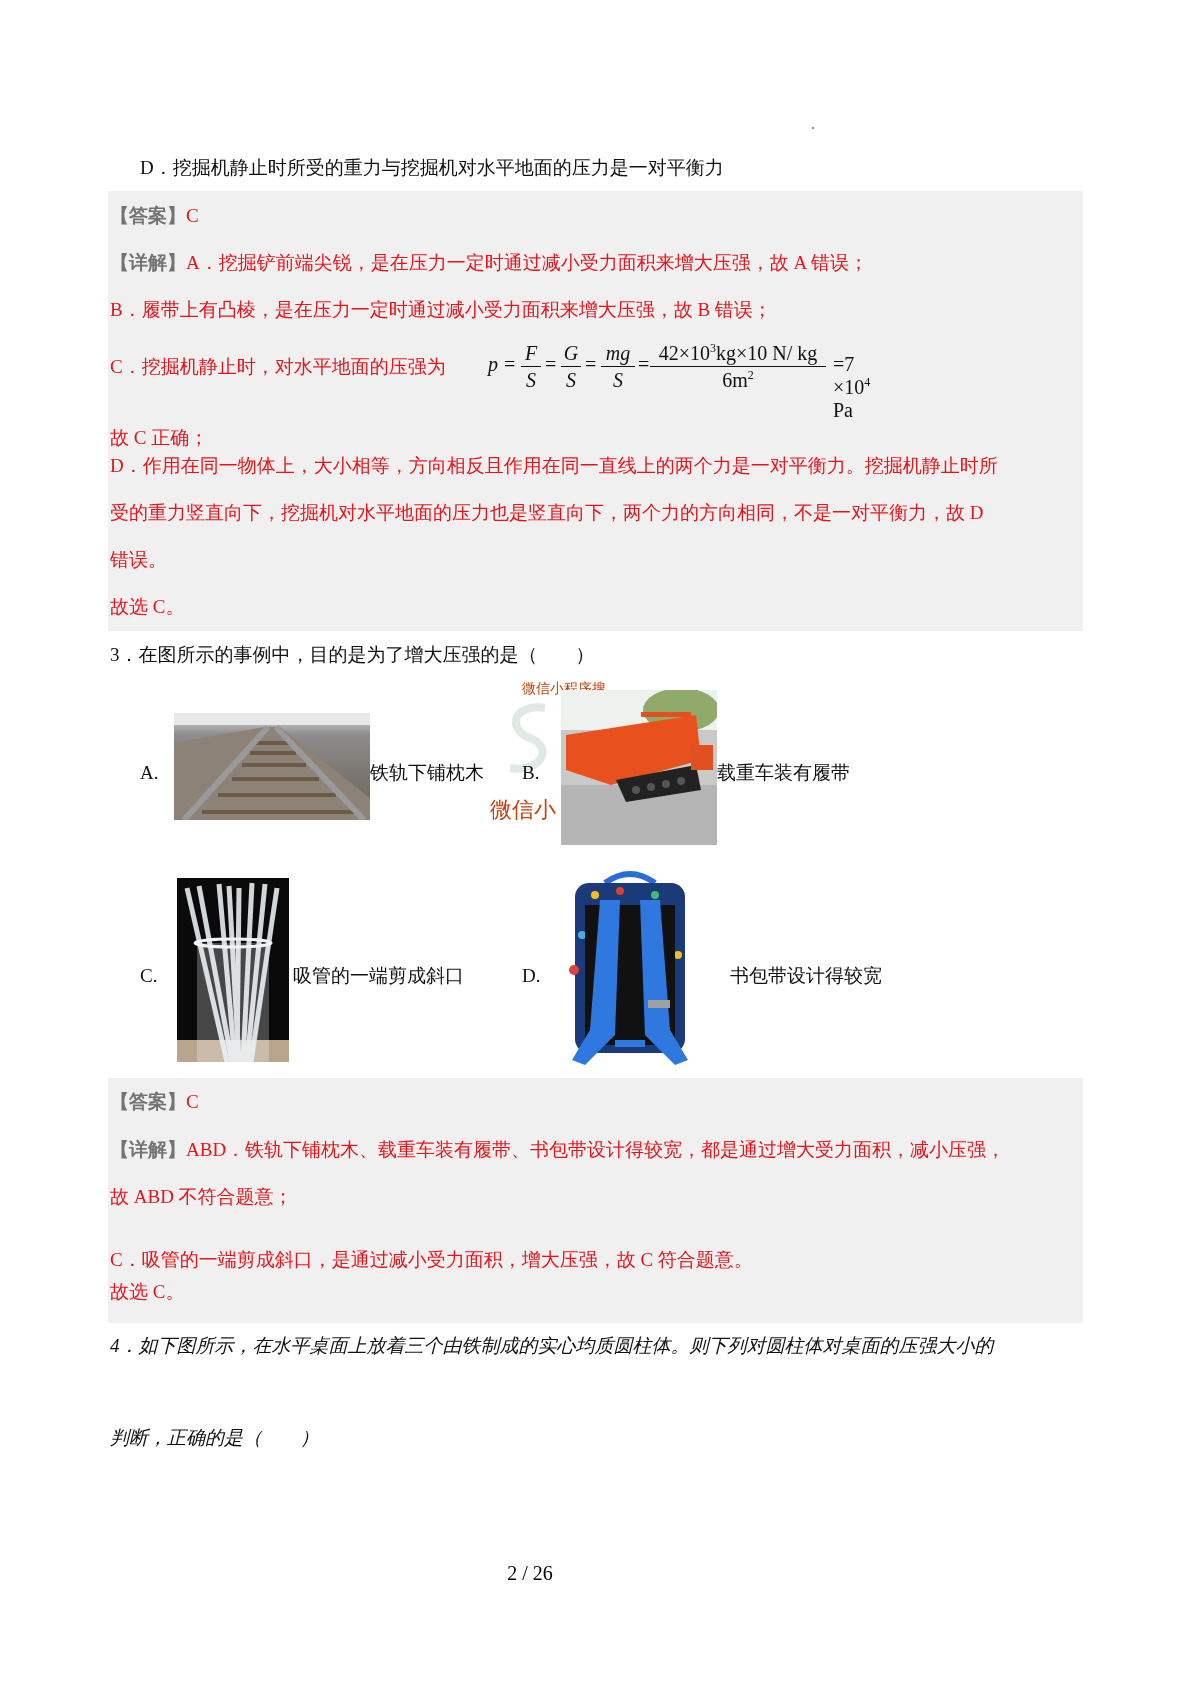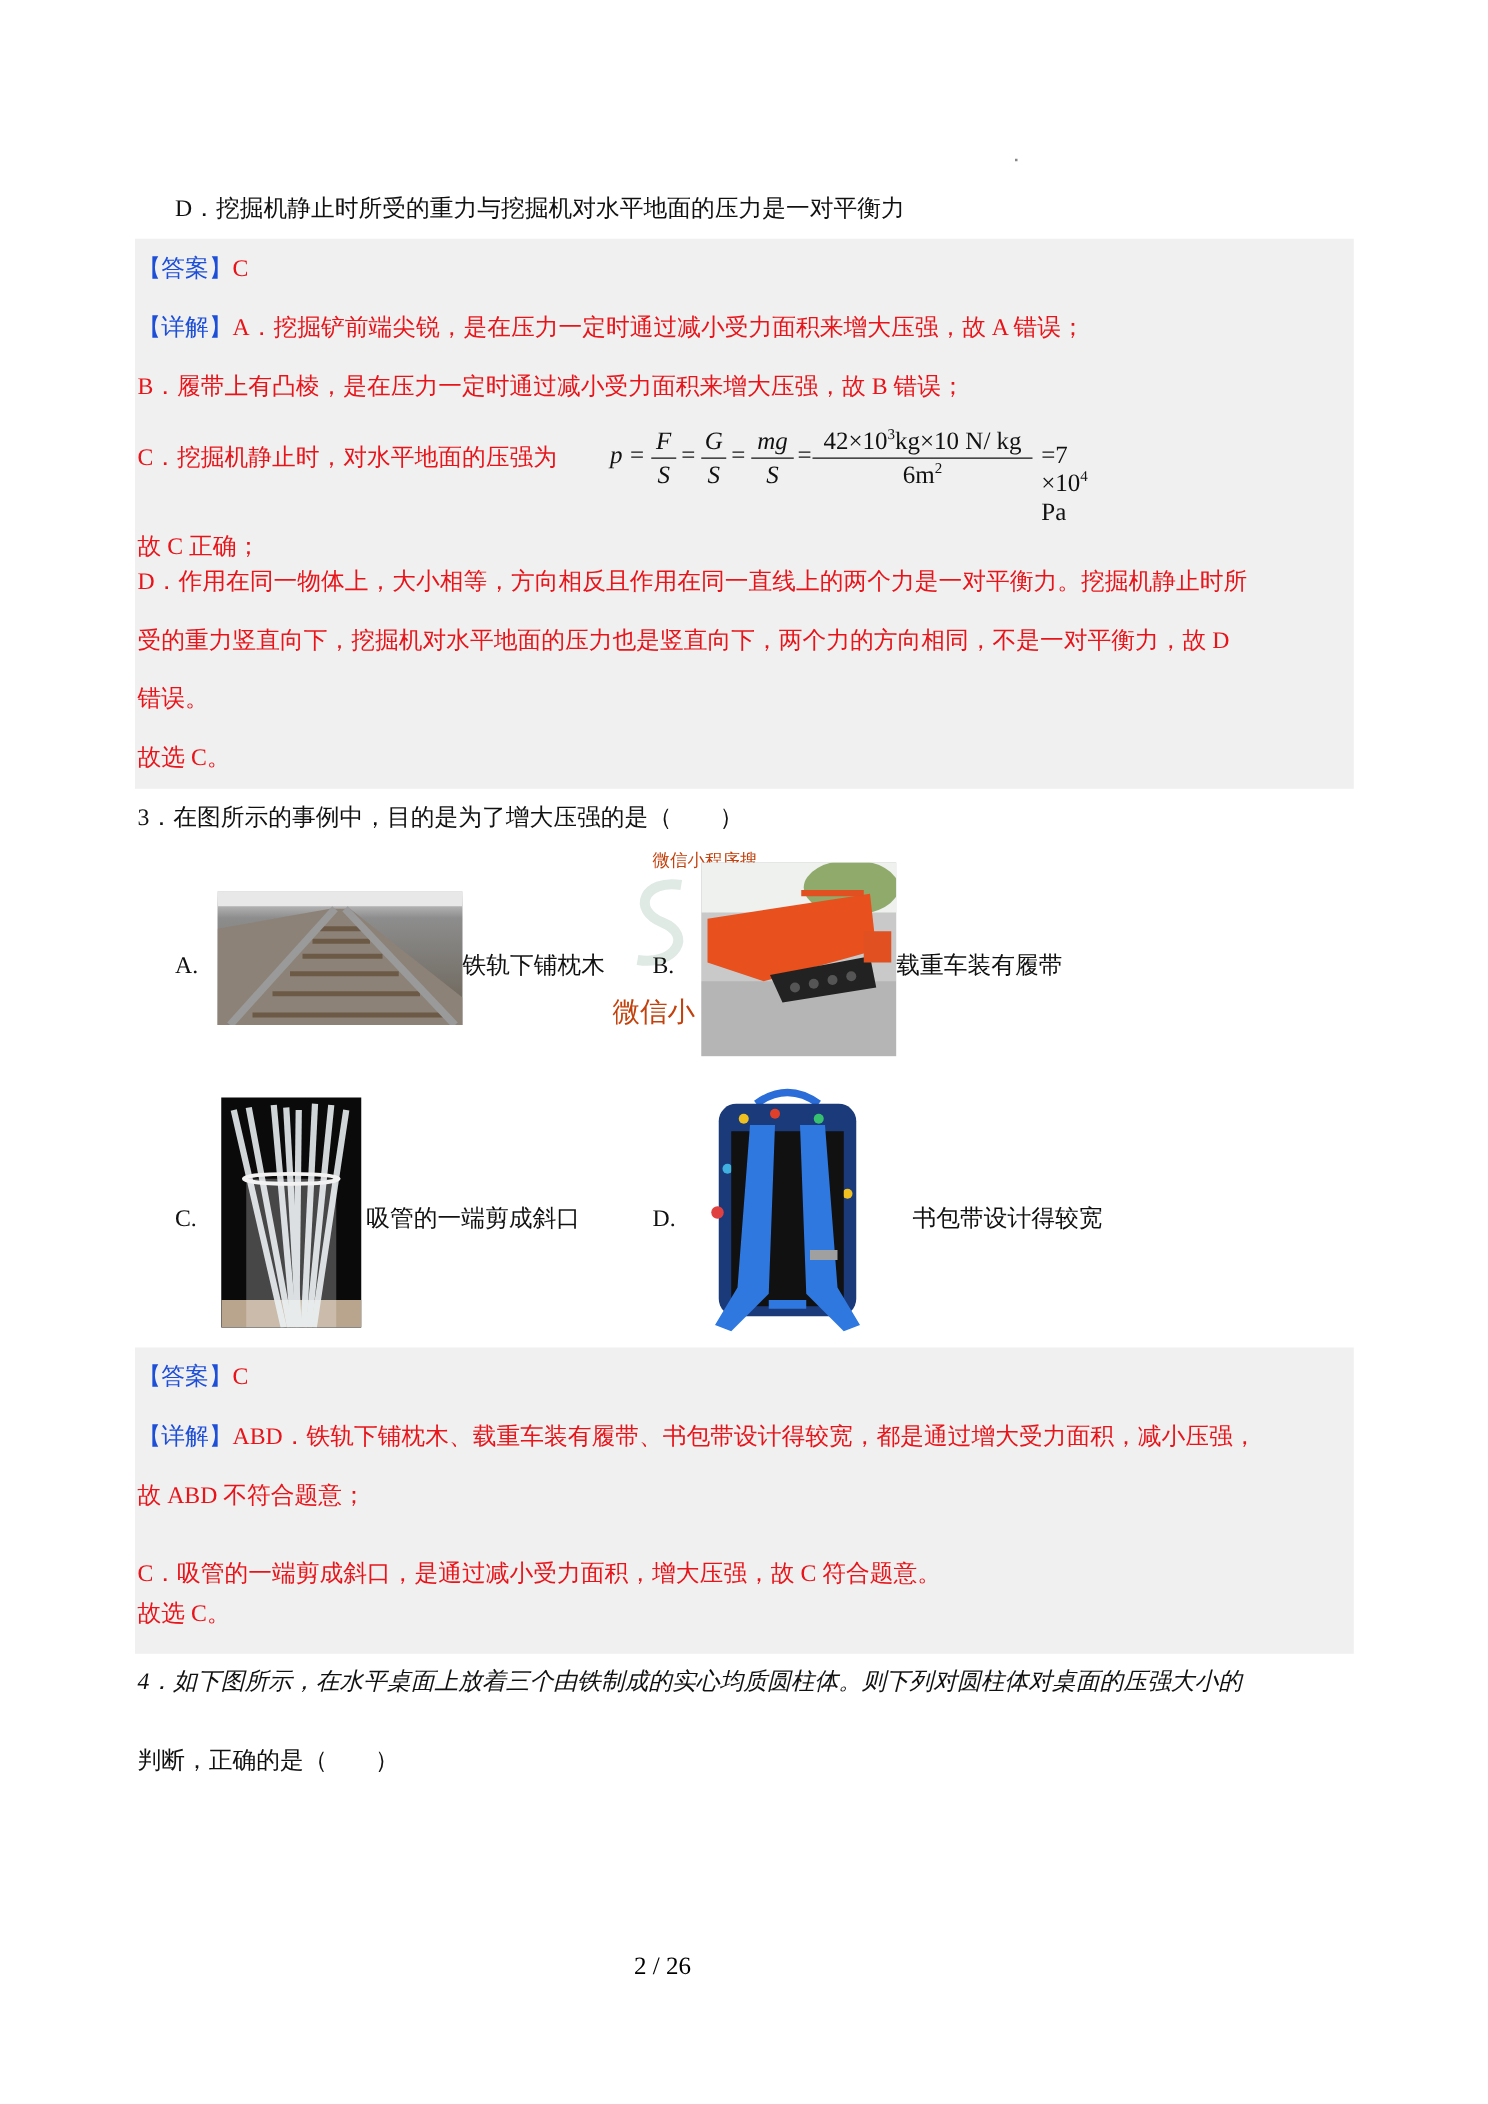--- a/index.html
+++ b/index.html
@@ -2,21 +2,21 @@
 <html><head>
 <meta charset="utf-8">
 <style>
   html, body { margin: 0; padding: 0; background: #ffffff; }
   body { width: 1190px; height: 1683px; position: relative; overflow: hidden;
          font-family: "Liberation Serif", "DejaVu Serif", serif; color: #000; }
   .abs { position: absolute; }
   .line { position: absolute; font-size: 19px; line-height: 24px; white-space: nowrap; }
   .red { color: #e8141a; }
   .blk { color: #111; }
-  .bracket { color: #1d4ed8; font-weight: normal; }
+  .bracket { color: #737373; font-weight: bold; }
   .gray-box { position: absolute; left: 108px; width: 975px; background: #f0f0f0; }
   .dot { position: absolute; left: 812px; top: 127px; width: 2px; height: 2px; background: #888; }
   .formula { position: absolute; font-family: "Liberation Serif", serif; font-size: 20px; color: #111; }
   .frac { display: inline-block; position: absolute; text-align: center; }
   .frac .num { display: block; border-bottom: 1px solid #111; padding: 0 2px; line-height: 26px; }
   .frac .den { display: block; line-height: 26px; }
   .it { font-style: italic; }
   sup { font-size: 12px; vertical-align: 8px; line-height: 0; }
   .img { position: absolute; overflow: hidden; }
   .watermark { position: absolute; color: #c2410c; font-family: "DejaVu Sans", sans-serif; }
@@ -166,15 +166,15 @@
   <span class="bracket">【答案】</span><span>C</span>
 </div>
 <div class="line red" style="left:110px; top:1138px;">
   <span class="bracket">【详解】</span><span>ABD．铁轨下铺枕木、载重车装有履带、书包带设计得较宽，都是通过增大受力面积，减小压强，</span>
 </div>
 <div class="line red" style="left:110px; top:1185px;">故 ABD 不符合题意；</div>
 <div class="line red" style="left:110px; top:1232px;margin-top:16px;">C．吸管的一端剪成斜口，是通过减小受力面积，增大压强，故 C 符合题意。</div>
 <div class="line red" style="left:110px; top:1280px;">故选 C。</div>
 
 <div class="line blk" style="left:110px; top:1334px;font-style:italic;">4．如下图所示，在水平桌面上放着三个由铁制成的实心均质圆柱体。则下列对圆柱体对桌面的压强大小的</div>
-<div class="line blk" style="left:110px; top:1397px;">判断，正确的是（　　）</div>
+<div class="line blk" style="left:110px; top:1426px;font-style:italic;">判断，正确的是（　　）</div>
 
 <div class="page-num">2 / 26</div>
 
 </body></html>

